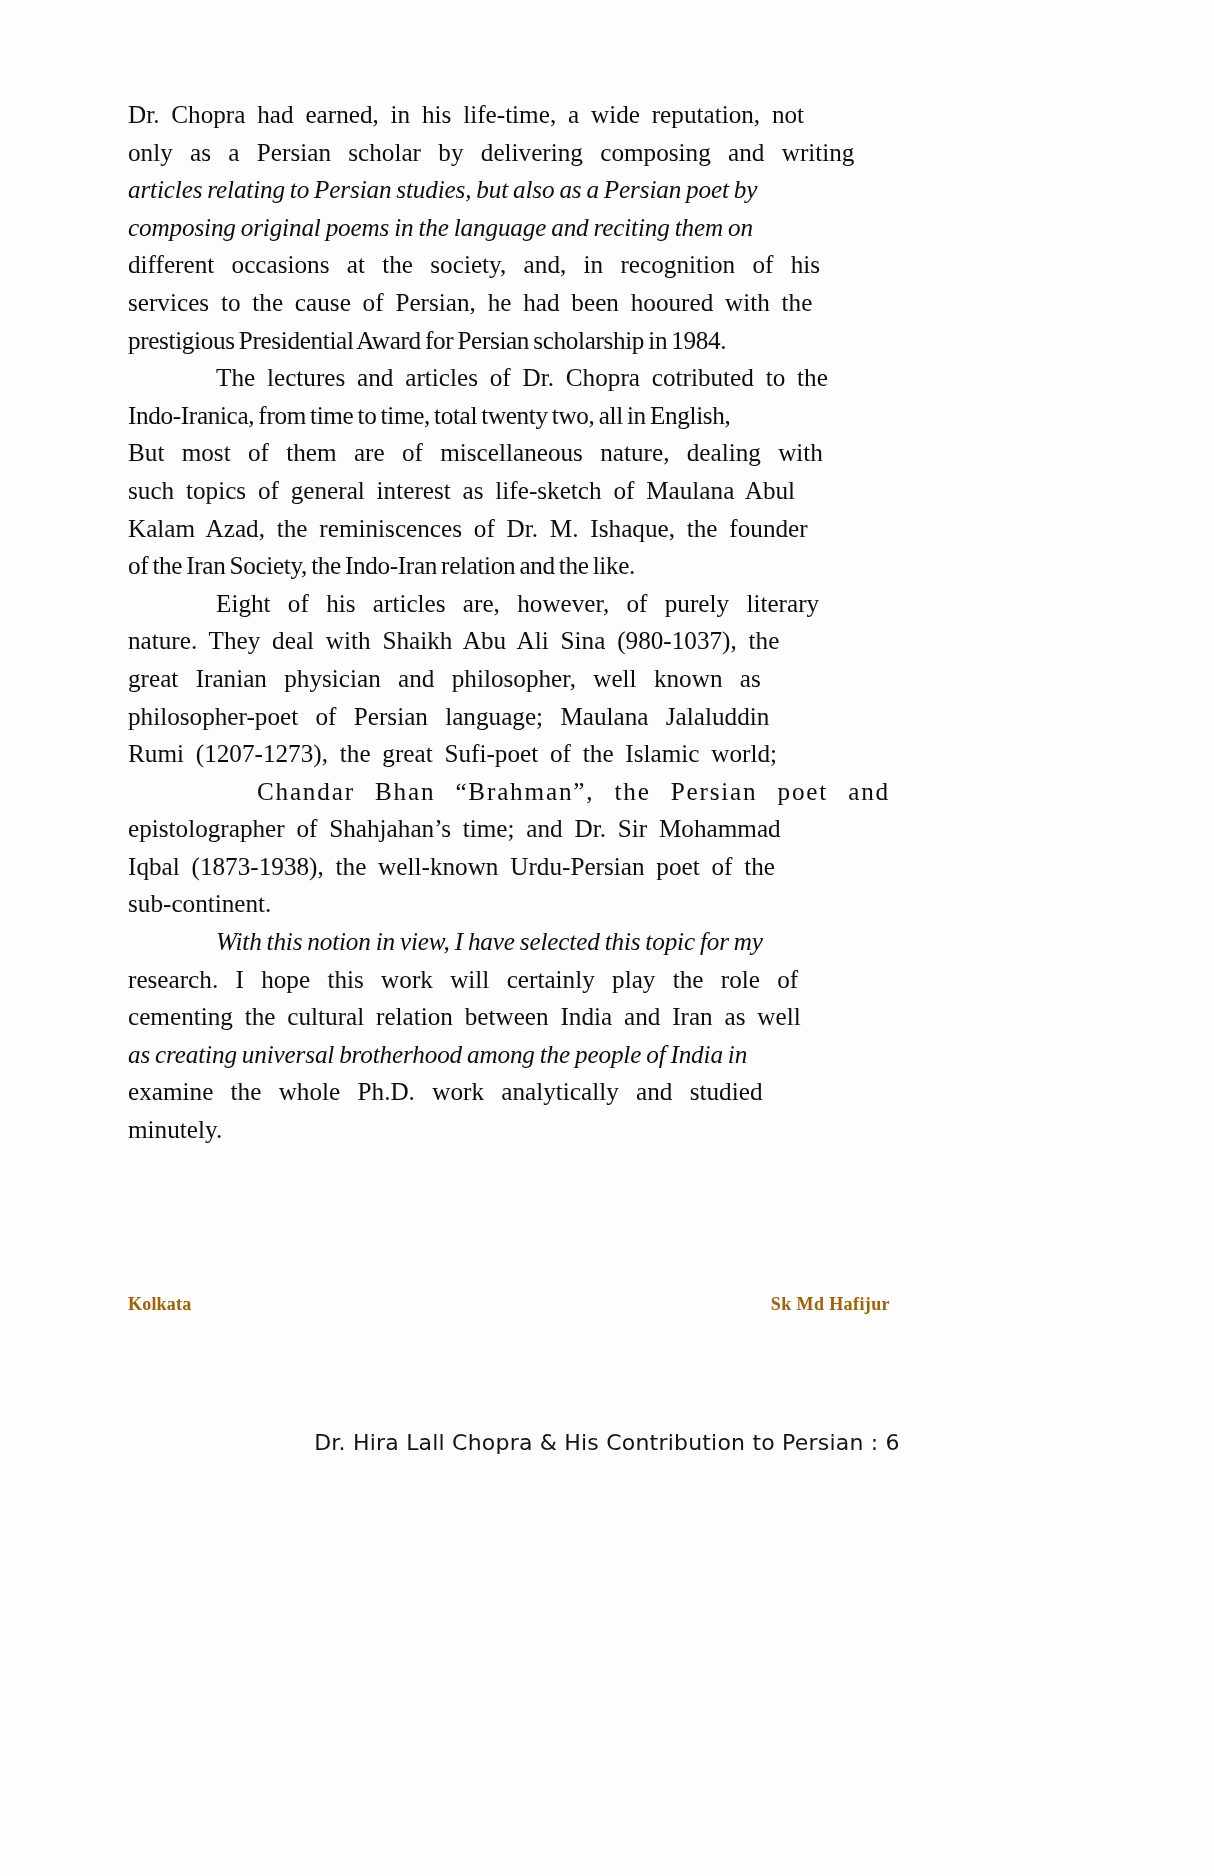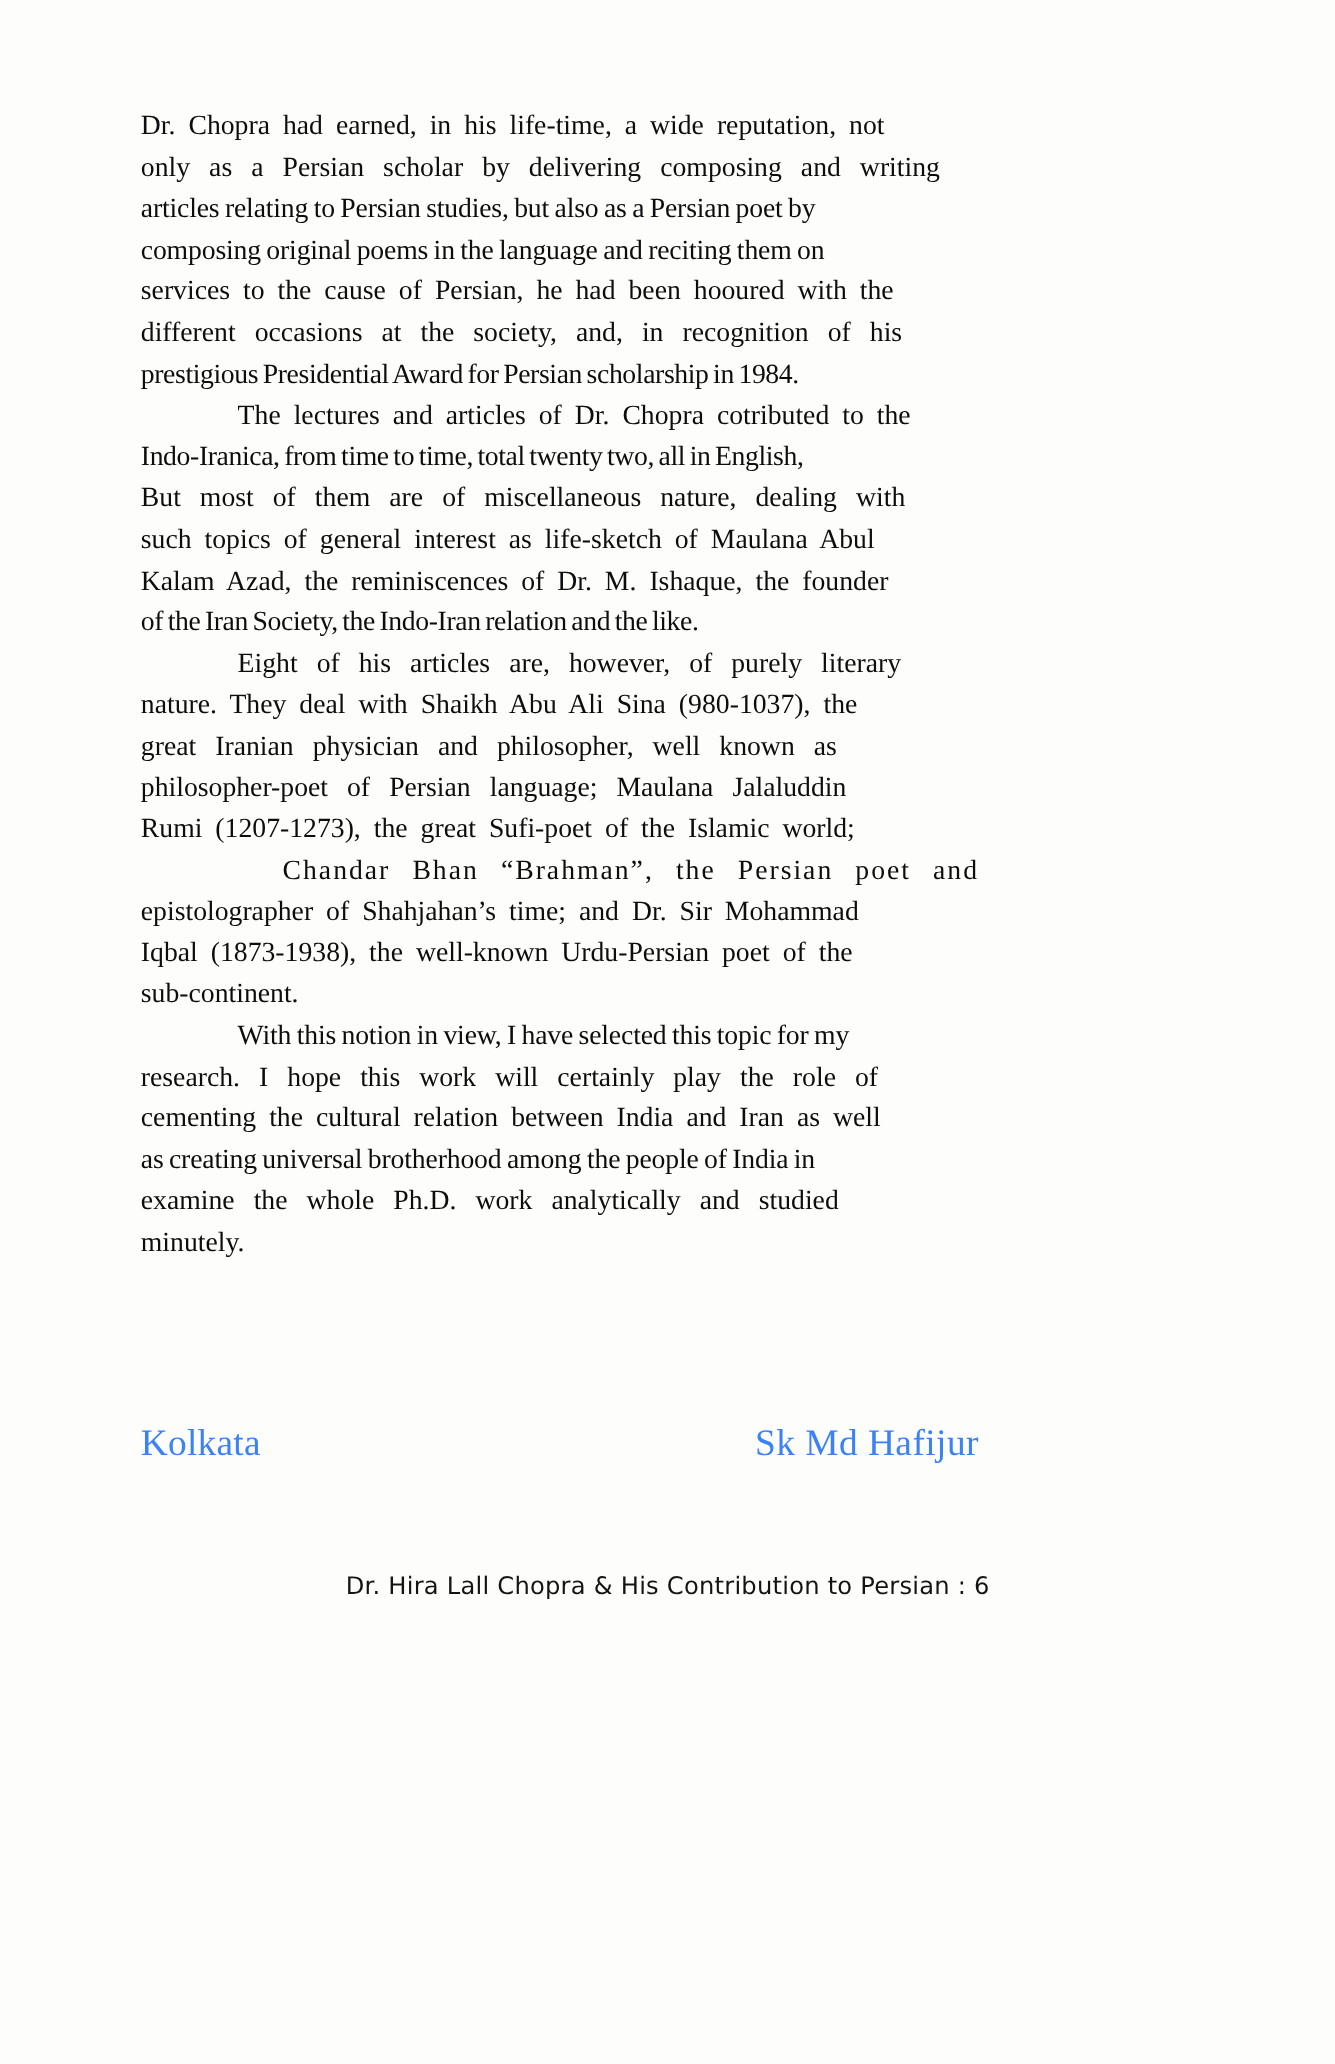--- a/index.html
+++ b/index.html
@@ -40,20 +40,21 @@
     color: #0d0d0d;
   }
   
   .ln.indent {
     padding-left: 88px;
   }
   
   .ln.tight {
     letter-spacing: -0.15px;
     word-spacing: -1.2px;
+    font-style: italic;
   }
   .ln.tighter {
     letter-spacing: -0.35px;
     word-spacing: -1.8px;
   }
   
   .ln.loose {
     word-spacing: 5.5px;
   }
   .ln.looser {
@@ -70,24 +71,24 @@
     left: 128px;
     top: 1294px;
     width: 762px;
     display: flex;
     justify-content: space-between;
     align-items: baseline;
   }
   .sig-left,
   .sig-right {
     font-family: "Liberation Serif", "DejaVu Serif", serif;
-    font-weight: normal;
-    font-size: 34px;
+    font-weight: bold;
+    font-size: 18px;
     letter-spacing: 0.2px;
-    color: #3b82f6;
+    color: #a16207;
   }
   .sig-right {
     letter-spacing: 0.4px;
   }
 
   .footer {
     position: absolute;
     left: 0;
     top: 1430px;
     width: 1214px;
@@ -105,22 +106,22 @@
 
 <div class="page">
 
   <div class="content">
 
     <div class="para">
       <span class="ln loose">Dr. Chopra had earned, in his life-time, a wide reputation, not</span>
       <span class="ln looser">only as a Persian scholar by delivering composing and writing</span>
       <span class="ln tight">articles relating to Persian studies, but also as a Persian poet by</span>
       <span class="ln tight">composing original poems in the language and reciting them on</span>
+      <span class="ln looser">different occasions at the society, and, in recognition of his</span>
       <span class="ln loose">services to the cause of Persian, he had been hooured with the</span>
-      <span class="ln looser">different occasions at the society, and, in recognition of his</span>
       <span class="ln tighter">prestigious Presidential Award for Persian scholarship in 1984.</span>
     </div>
 
     <div class="para">
       <span class="ln indent loose">The lectures and articles of Dr. Chopra cotributed to the</span>
       <span class="ln tighter">Indo-Iranica, from time to time, total twenty two, all in English,</span>
       <span class="ln looser">But most of them are of miscellaneous nature, dealing with</span>
       <span class="ln loose">such topics of general interest as life-sketch of Maulana Abul</span>
       <span class="ln loose">Kalam Azad, the reminiscences of Dr. M. Ishaque, the founder</span>
       <span class="ln tighter">of the Iran Society, the Indo-Iran relation and the like.</span>

